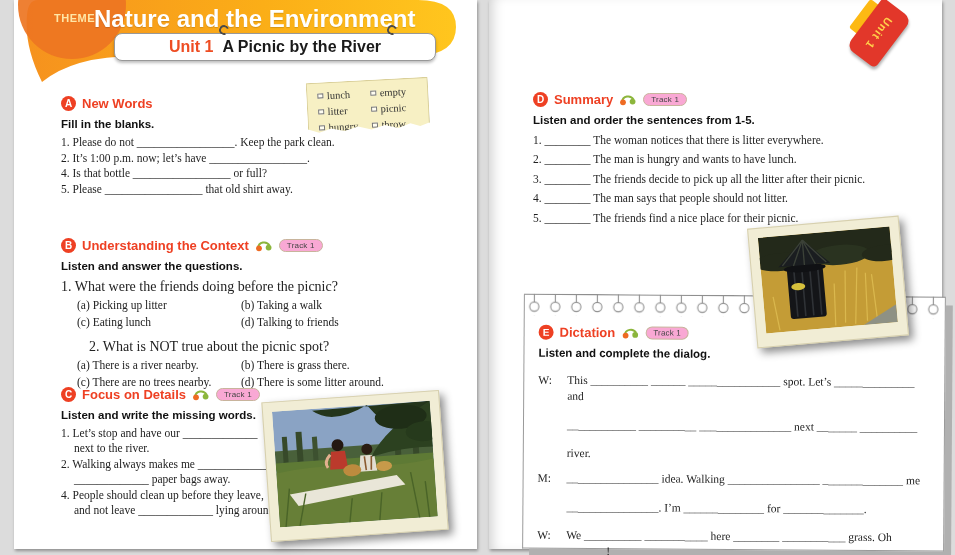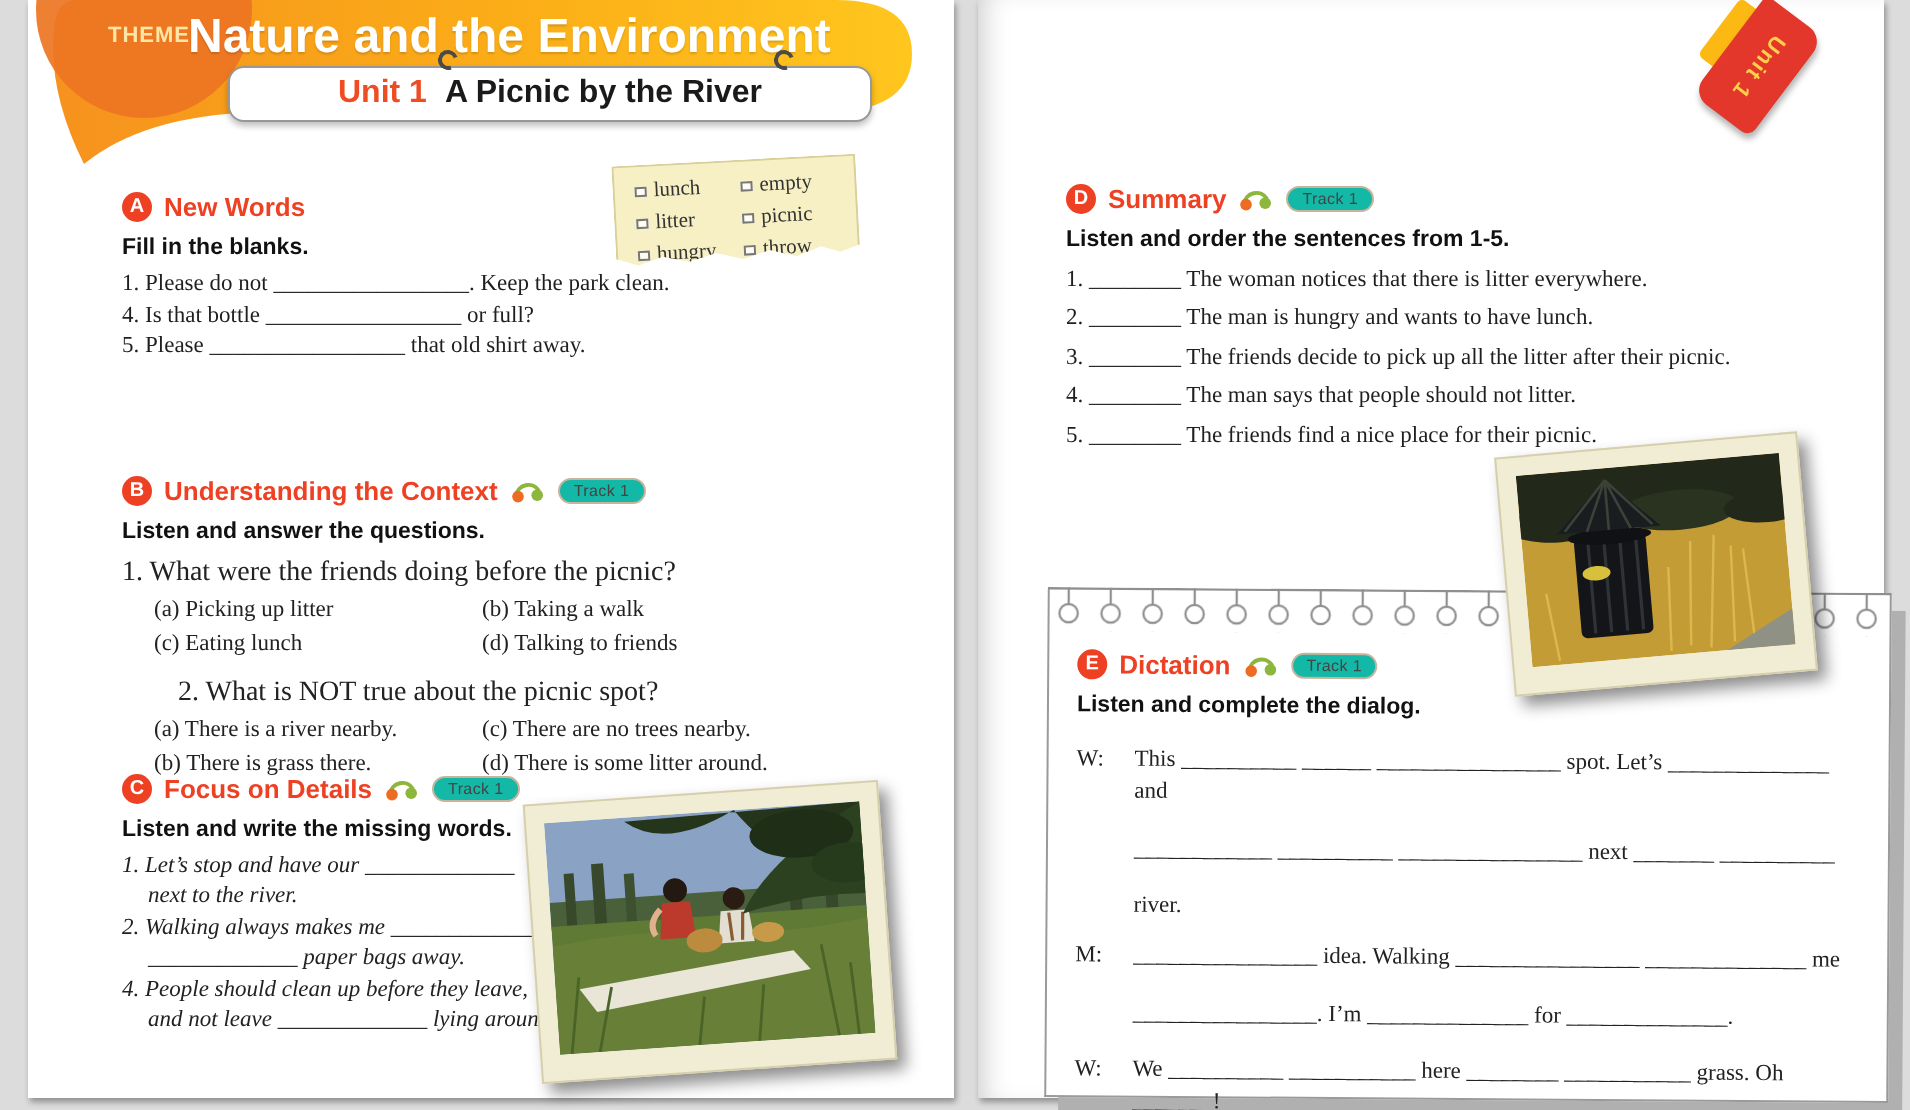--- a/index.html
+++ b/index.html
@@ -34,28 +34,28 @@
   .wb-item { display:flex; align-items:center; gap:4px; font-size:10.5px; color:#333; }
   .cb { width:5.5px; height:5.5px; border:1px solid #777; background:#fffdf2; flex:none; }
 
   
   .sec { position:absolute; }
   .sec-head { display:flex; align-items:center; gap:6px; }
   .badge { width:15px; height:15px; border-radius:50%; background:#ee4023; color:#fff; flex:none;
            font-family:"Liberation Sans",sans-serif; font-weight:bold; font-size:10px;
            line-height:15px; text-align:center; }
   .sec-title { color:#ee4023; font-family:"Liberation Sans",sans-serif; font-weight:bold; font-size:13px; }
-  .track { border:1px solid #c8b49c; border-radius:9px; background:#14b8a6; color:#444;
+  .track { border:1px solid #c8b49c; border-radius:9px; background:#f9a8d4; color:#444;
            font-family:"Liberation Sans",sans-serif; font-size:8px; padding:1px 7px; letter-spacing:.2px; }
   .instr { font-family:"Liberation Sans",sans-serif; font-weight:bold; font-size:11.5px; color:#111; margin-top:7px; }
   .lines { margin-top:5px; font-size:11.5px; line-height:15.7px; color:#1f1f1f; }
   .wide-lines { line-height:19.4px; }
   .q { margin-top:7px; font-size:14px; }
   .opts { display:grid; grid-template-columns:164px 1fr; margin:2px 0 0 16px; font-size:11.5px; line-height:16.5px; }
-  .c-item { font-size:11.5px; line-height:14.8px; margin-bottom:1px;font-style:italic; }
+  .c-item { font-size:11.5px; line-height:14.8px; margin-bottom:1px; }
   .c-item .cont { padding-left:13px; }
 
   
   .polaroid { position:absolute; background:#f1edd5; border:1px solid #d6cfae;
               box-shadow:4px 5px 8px rgba(0,0,0,.45); padding:9px 9px 13px 9px; }
   .picnic { left:252px; top:396px; transform:rotate(-4deg); }
   .trash  { left:263px; top:222px; transform:rotate(-5deg); z-index:6; }
   .polaroid svg { display:block; }
 
   
@@ -134,20 +134,21 @@
     </div>
 
     <div class="sec" style="left:47px; top:96px; width:406px;">
       <div class="sec-head">
         <span class="badge">A</span>
         <span class="sec-title">New Words</span>
       </div>
       <div class="instr">Fill in the blanks.</div>
       <div class="lines">
         <div>1. Please do not _________________. Keep the park clean.</div>
+        <div>2. It’s 1:00 p.m. now; let’s have _________________.</div>
         <div>4. Is that bottle _________________ or full?</div>
         <div>5. Please _________________ that old shirt away.</div>
       </div>
     </div>
 
     <div class="sec" style="left:47px; top:238px; width:406px;">
       <div class="sec-head">
         <span class="badge">B</span>
         <span class="sec-title">Understanding the Context</span>
         <svg width="18" height="13" viewBox="0 0 18 13">
@@ -161,22 +162,22 @@
       <div class="q">1. What were the friends doing before the picnic?</div>
       <div class="opts">
         <span>(a) Picking up litter</span>
         <span>(b) Taking a walk</span>
         <span>(c) Eating lunch</span>
         <span>(d) Talking to friends</span>
       </div>
       <div class="q" style="margin-top:9px;margin-left:28px;">2. What is NOT true about the picnic spot?</div>
       <div class="opts">
         <span>(a) There is a river nearby.</span>
+        <span>(b) There is grass there.</span>
         <span>(c) There are no trees nearby.</span>
-        <span>(b) There is grass there.</span>
         <span>(d) There is some litter around.</span>
       </div>
     </div>
 
     <div class="sec" style="left:47px; top:387px; width:242px;">
       <div class="sec-head">
         <span class="badge">C</span>
         <span class="sec-title">Focus on Details</span>
         <svg width="18" height="13" viewBox="0 0 18 13">
           <path d="M3 9 A6.2 6.2 0 0 1 14.5 6.5" stroke="#8cb63c" stroke-width="2" fill="none"></path>

